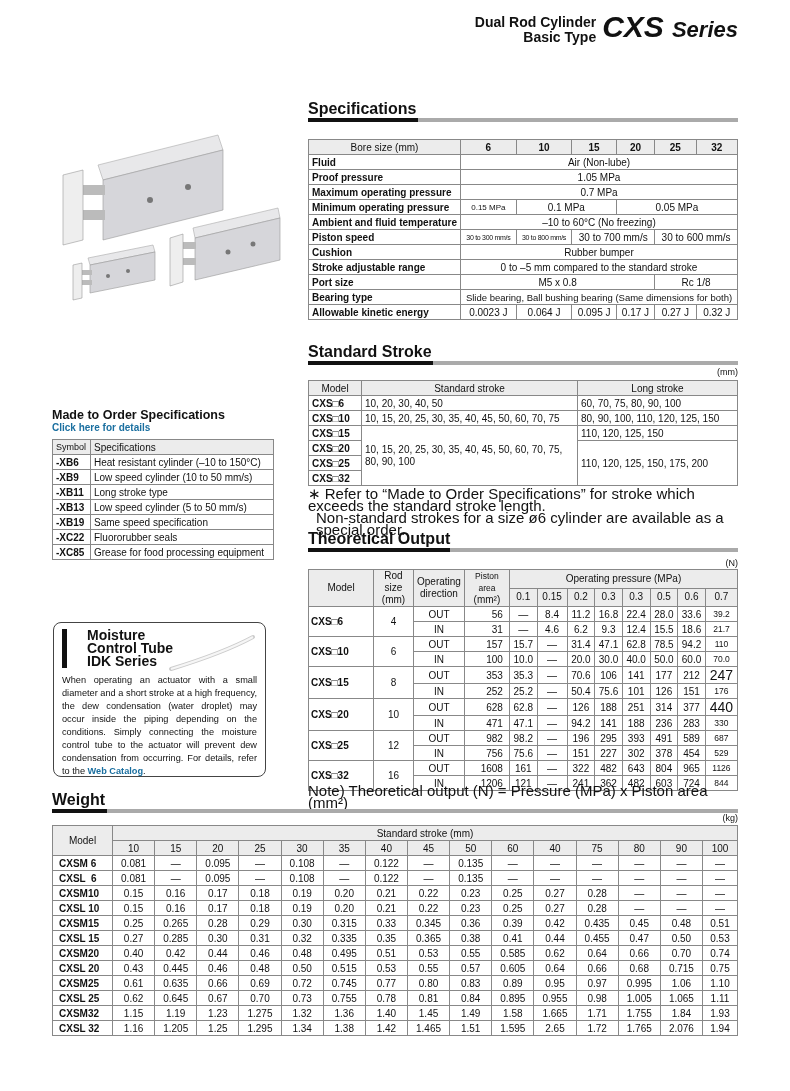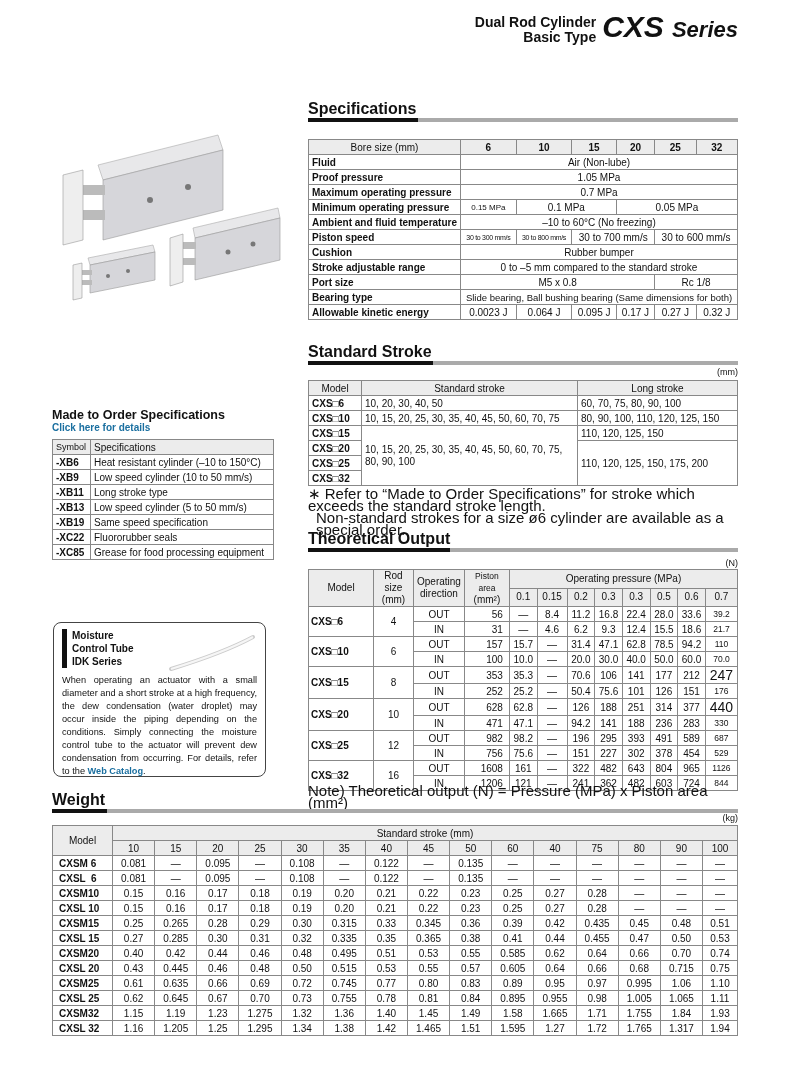--- a/index.html
+++ b/index.html
@@ -38,21 +38,21 @@
   .to td.m { font-weight: bold; text-align: left; }
   .to th { text-align: center; line-height: 12px; }
   .to .sm { font-size: 8.5px; }
 
   .wt td { text-align: center; }
   .wt td.m { font-weight: bold; text-align: left; padding-left: 6px; white-space: pre; }
   .wt th { text-align: center; }
 
   .link { color: #1a6fa0; font-weight: bold; }
   .moist { border: 1.5px solid #444; border-radius: 8px; padding: 6px 8px; }
-  .moist-title { border-left: 5px solid #111; padding-left: 5px; font-weight: bold; font-size: 10px; line-height: 13px; }
+  .moist-title { border-left: 5px solid #111; padding-left: 20px; font-weight: bold; font-size: 14px; line-height: 13px; }
   .moist-body { font-size: 9.2px; line-height: 13px; text-align: justify; margin-top: 6px; }
   .note { font-size: 15px; line-height: 12px; }
   .unit { font-size: 9px; text-align: right; }
 </style>
 </head>
 <body>
 
 <div class="abs header">
   <div class="header-sub">
     <div>Dual Rod Cylinder</div>
@@ -688,20 +688,20 @@
         <td>1.16</td>
         <td>1.205</td>
         <td>1.25</td>
         <td>1.295</td>
         <td>1.34</td>
         <td>1.38</td>
         <td>1.42</td>
         <td>1.465</td>
         <td>1.51</td>
         <td>1.595</td>
-        <td>1.27</td>
+        <td>2.65</td>
         <td>1.72</td>
         <td>1.765</td>
-        <td>1.317</td>
+        <td>2.076</td>
         <td>1.94</td>
       </tr>
     </tbody>
 </table>
 
 </body></html>

